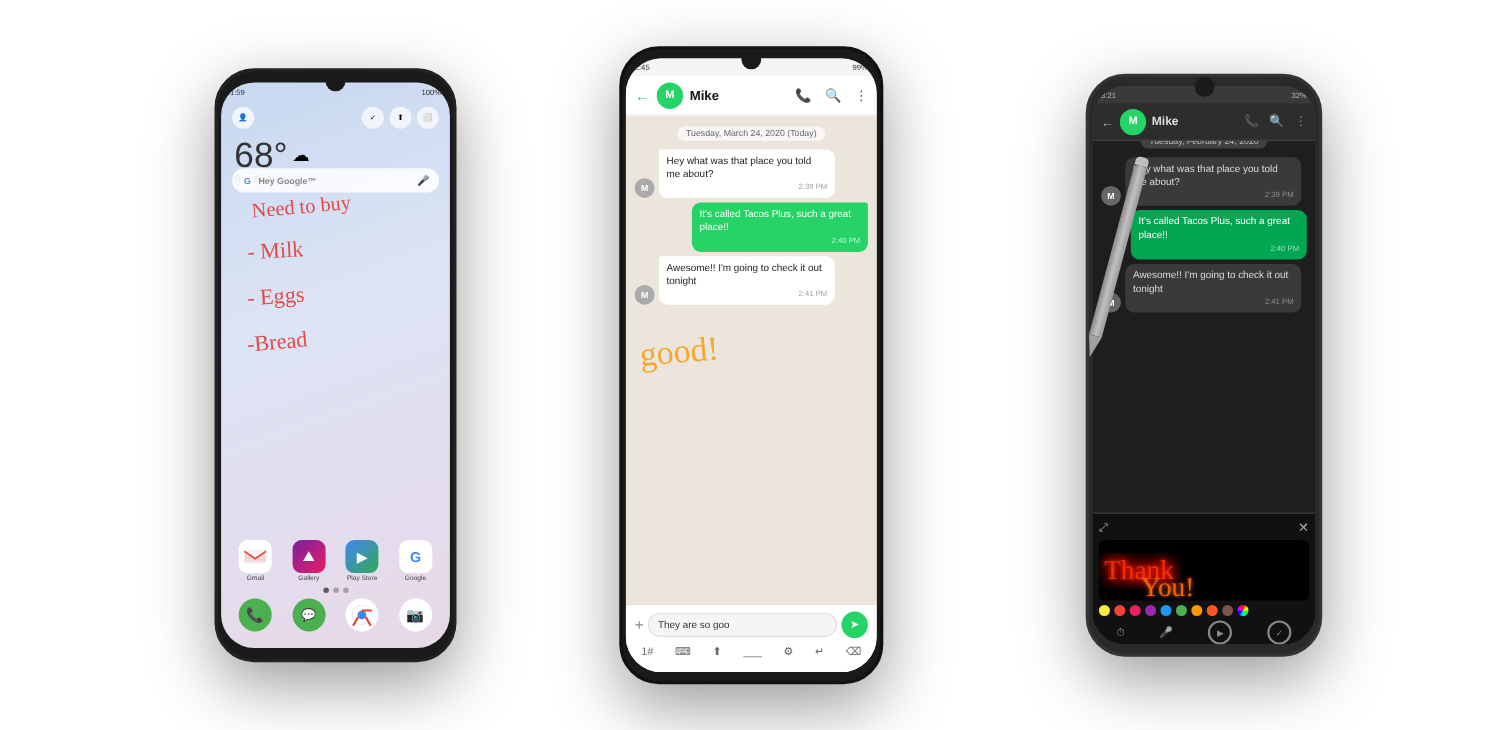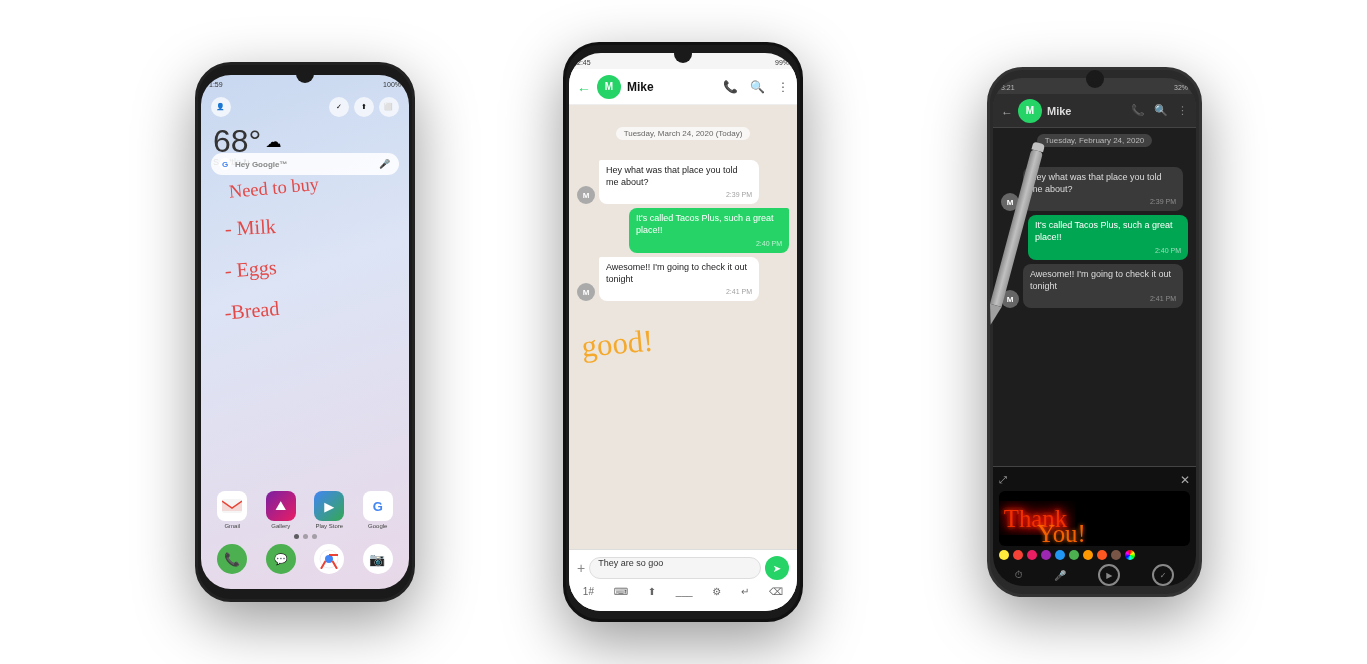--- a/index.html
+++ b/index.html
@@ -303,21 +303,21 @@
       gap: 4px;
     }
 
     .date-divider {
       font-size: 8px;
       color: #666;
       background: rgba(255,255,255,0.7);
       border-radius: 8px;
       padding: 2px 8px;
       align-self: center;
-      margin: 16px 0;
+      margin: 4px 0;
     }
 
     .msg-row {
       display: flex;
       align-items: flex-end;
       gap: 4px;
     }
     .msg-row.received {
       justify-content: flex-start;
     }
@@ -386,20 +386,21 @@
     }
     .input-box {
       flex: 1;
       height: 22px;
       border: 1px solid #ddd;
       border-radius: 11px;
       padding: 0 8px;
       font-size: 9px;
       background: #f5f5f5;
       display: flex;
+      align-items: center;
       color: #333;
     }
     .send-btn {
       width: 24px;
       height: 24px;
       border-radius: 50%;
       background: #25d366;
       display: flex;
       align-items: center;
       justify-content: center;

